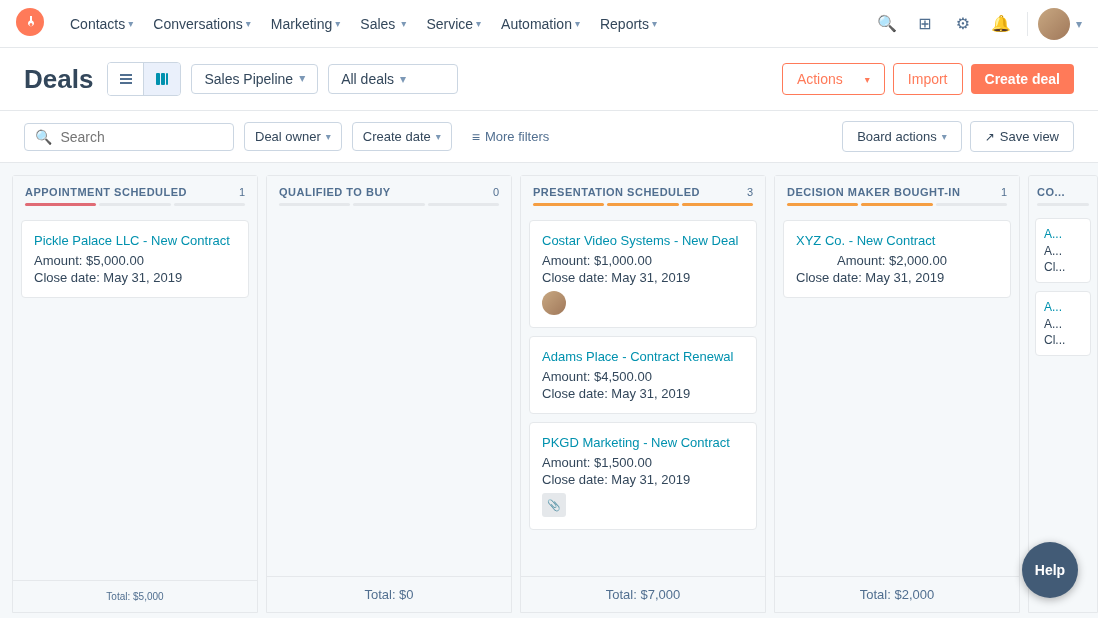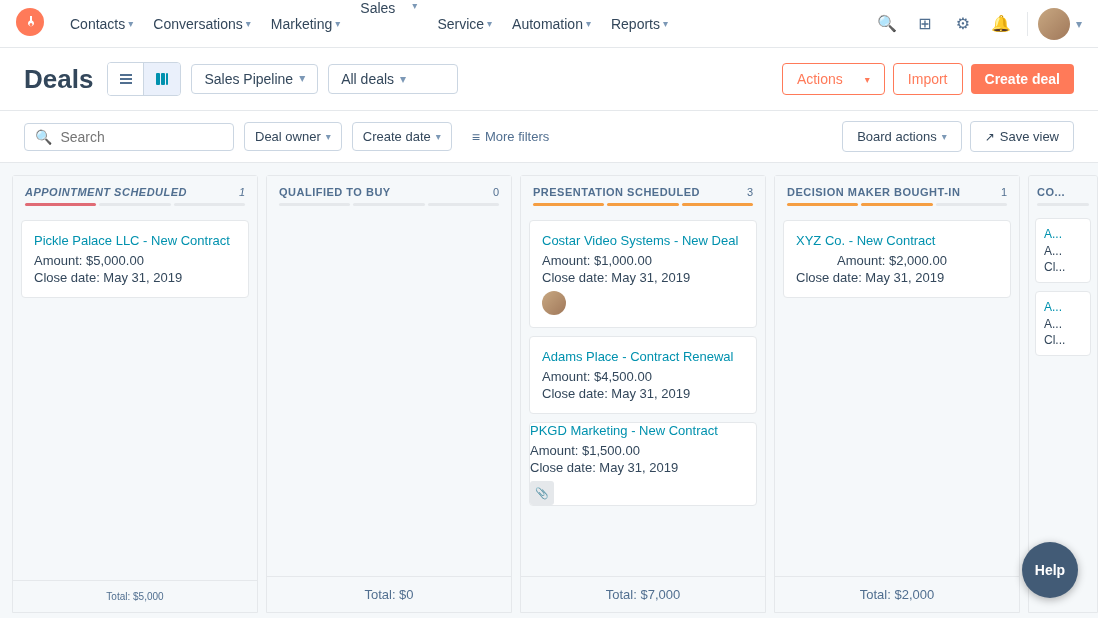--- a/index.html
+++ b/index.html
@@ -21,21 +21,21 @@
         <span style="font-size:10px;color:#7c98b6;">▾</span>
     </div>
     <div style="display:flex;align-items:center;gap:3px;padding:0 10px;height:48px;color:#33475b;font-size:14px;font-weight:500;cursor:pointer;">
       <span>Conversations</span>
         <span style="font-size:10px;color:#7c98b6;">▾</span>
     </div>
     <div style="display:flex;align-items:center;gap:3px;padding:0 10px;height:48px;color:#33475b;font-size:14px;font-weight:500;cursor:pointer;">
       <span>Marketing</span>
         <span style="font-size:10px;color:#7c98b6;">▾</span>
     </div>
-    <div style="display:flex;gap:17px;padding:0 10px;height:48px;color:#33475b;font-size:14px;font-weight:500;cursor:pointer;">
+    <div style="display:flex;align-items:center;gap:6px;padding:0 10px;height:48px;color:#33475b;font-size:14px;font-weight:500;cursor:pointer;">
       <span>Sales</span>
         <span style="font-size:10px;color:#7c98b6;">▾</span>
     </div>
     <div style="display:flex;align-items:center;gap:3px;padding:0 10px;height:48px;color:#33475b;font-size:14px;font-weight:500;cursor:pointer;">
       <span>Service</span>
         <span style="font-size:10px;color:#7c98b6;">▾</span>
     </div>
     <div style="display:flex;align-items:center;gap:3px;padding:0 10px;height:48px;color:#33475b;font-size:14px;font-weight:500;cursor:pointer;">
       <span>Automation</span>
         <span style="font-size:10px;color:#7c98b6;">▾</span>
@@ -121,21 +121,21 @@
     <button style="display:flex;align-items:center;gap:5px;padding:7px 14px;border:1px solid #cbd6e2;border-radius:4px;background:#fff;cursor:pointer;font-size:13px;color:#33475b;">
       <span style="font-size:12px;">↗</span>
       <span>Save view</span>
     </button>
   </div>
 </div>
 
 <div style="display:flex;gap:0;padding:12px 12px 0;overflow-x:auto;background:#f5f8fa;height:calc(618px - 48px - 68px - 52px);align-items:flex-start;">
 
   <div style="flex:0 0 246px;display:flex;flex-direction:column;background:#f5f8fa;border:1px solid #e5e8eb;margin-right:8px;border-radius:3px 3px 0 0;height:100%;">
-    <div style="padding:10px 12px 6px;background:#f5f8fa;font-style:italic;">
+    <div style="padding:10px 12px 6px;background:#f5f8fa;">
       <div style="display:flex;align-items:center;justify-content:space-between;margin-bottom:5px;">
         <span style="font-size:11px;font-weight:700;color:#516f90;text-transform:uppercase;letter-spacing:0.5px;">APPOINTMENT SCHEDULED</span>
         <span style="font-size:11px;color:#516f90;">1</span>
       </div>
       <div style="display:flex;gap:3px;">
         <div style="height:3px;border-radius:2px;flex:1;background:#e06b75;"></div>
         <div style="height:3px;border-radius:2px;flex:1;background:#e5e8eb;"></div>
         <div style="height:3px;border-radius:2px;flex:1;background:#e5e8eb;"></div>
       </div>
     </div>
@@ -189,21 +189,21 @@
         <div style="font-size:13px;color:#33475b;margin-bottom:6px;">Close date: May 31, 2019</div>
         <div style="width:24px;height:24px;border-radius:50%;background:linear-gradient(135deg,#c8a882,#a0785a);"></div>
       </div>
 
       <div style="background:#fff;border:1px solid #e5e8eb;border-radius:4px;padding:12px;cursor:pointer;">
         <div style="color:#0091ae;font-size:13px;font-weight:500;margin-bottom:5px;">Adams Place - Contract Renewal</div>
         <div style="font-size:13px;color:#33475b;margin-bottom:2px;">Amount: $4,500.00</div>
         <div style="font-size:13px;color:#33475b;">Close date: May 31, 2019</div>
       </div>
 
-      <div style="background:#fff;border:1px solid #e5e8eb;border-radius:4px;cursor:pointer;">
+      <div style="background:#fff;border:1px solid #e5e8eb;border-radius:4px;padding:12px;cursor:pointer;">
         <div style="color:#0091ae;font-size:13px;font-weight:500;margin-bottom:5px;">PKGD Marketing - New Contract</div>
         <div style="font-size:13px;color:#33475b;margin-bottom:2px;">Amount: $1,500.00</div>
         <div style="font-size:13px;color:#33475b;margin-bottom:6px;">Close date: May 31, 2019</div>
         <div style="width:24px;height:24px;background:#e5e8eb;border-radius:3px;display:flex;align-items:center;justify-content:center;font-size:11px;color:#7c98b6;">📎</div>
       </div>
     </div>
     <div style="padding:10px 12px;border-top:1px solid #e5e8eb;font-size:13px;color:#516f90;background:#f5f8fa;text-align:center;">
       <span>Total: $7,000</span>
     </div>
   </div>

